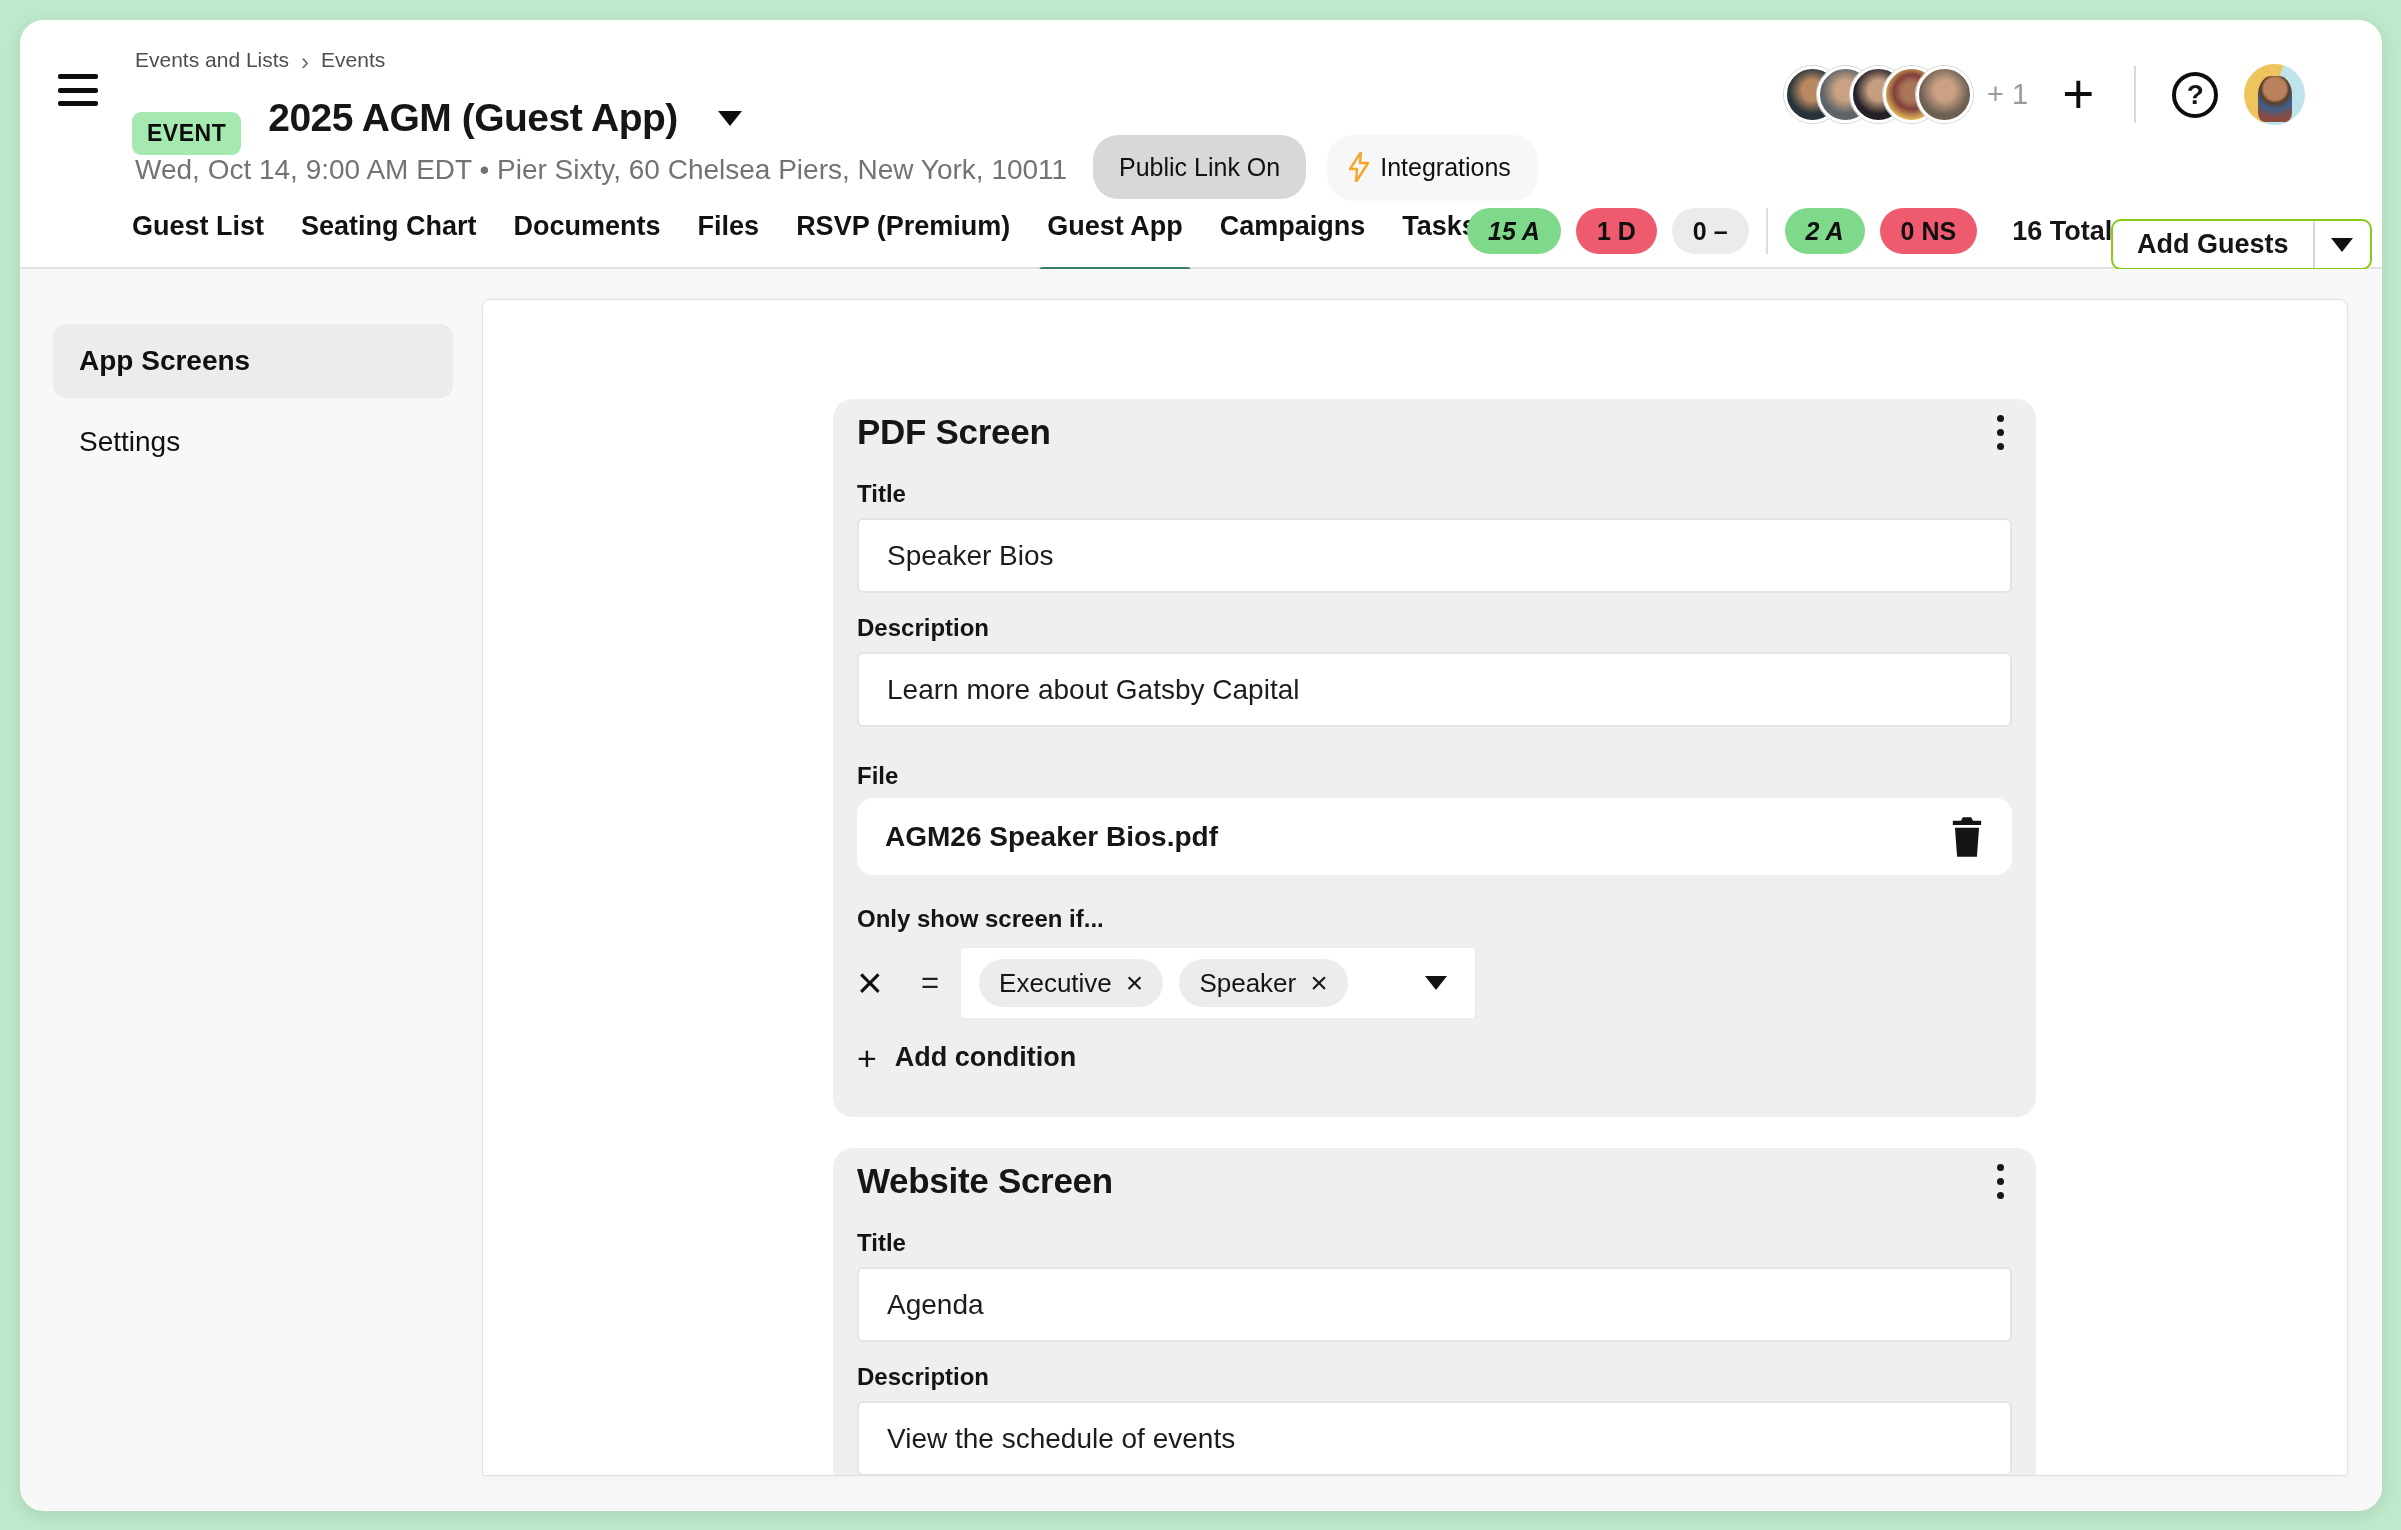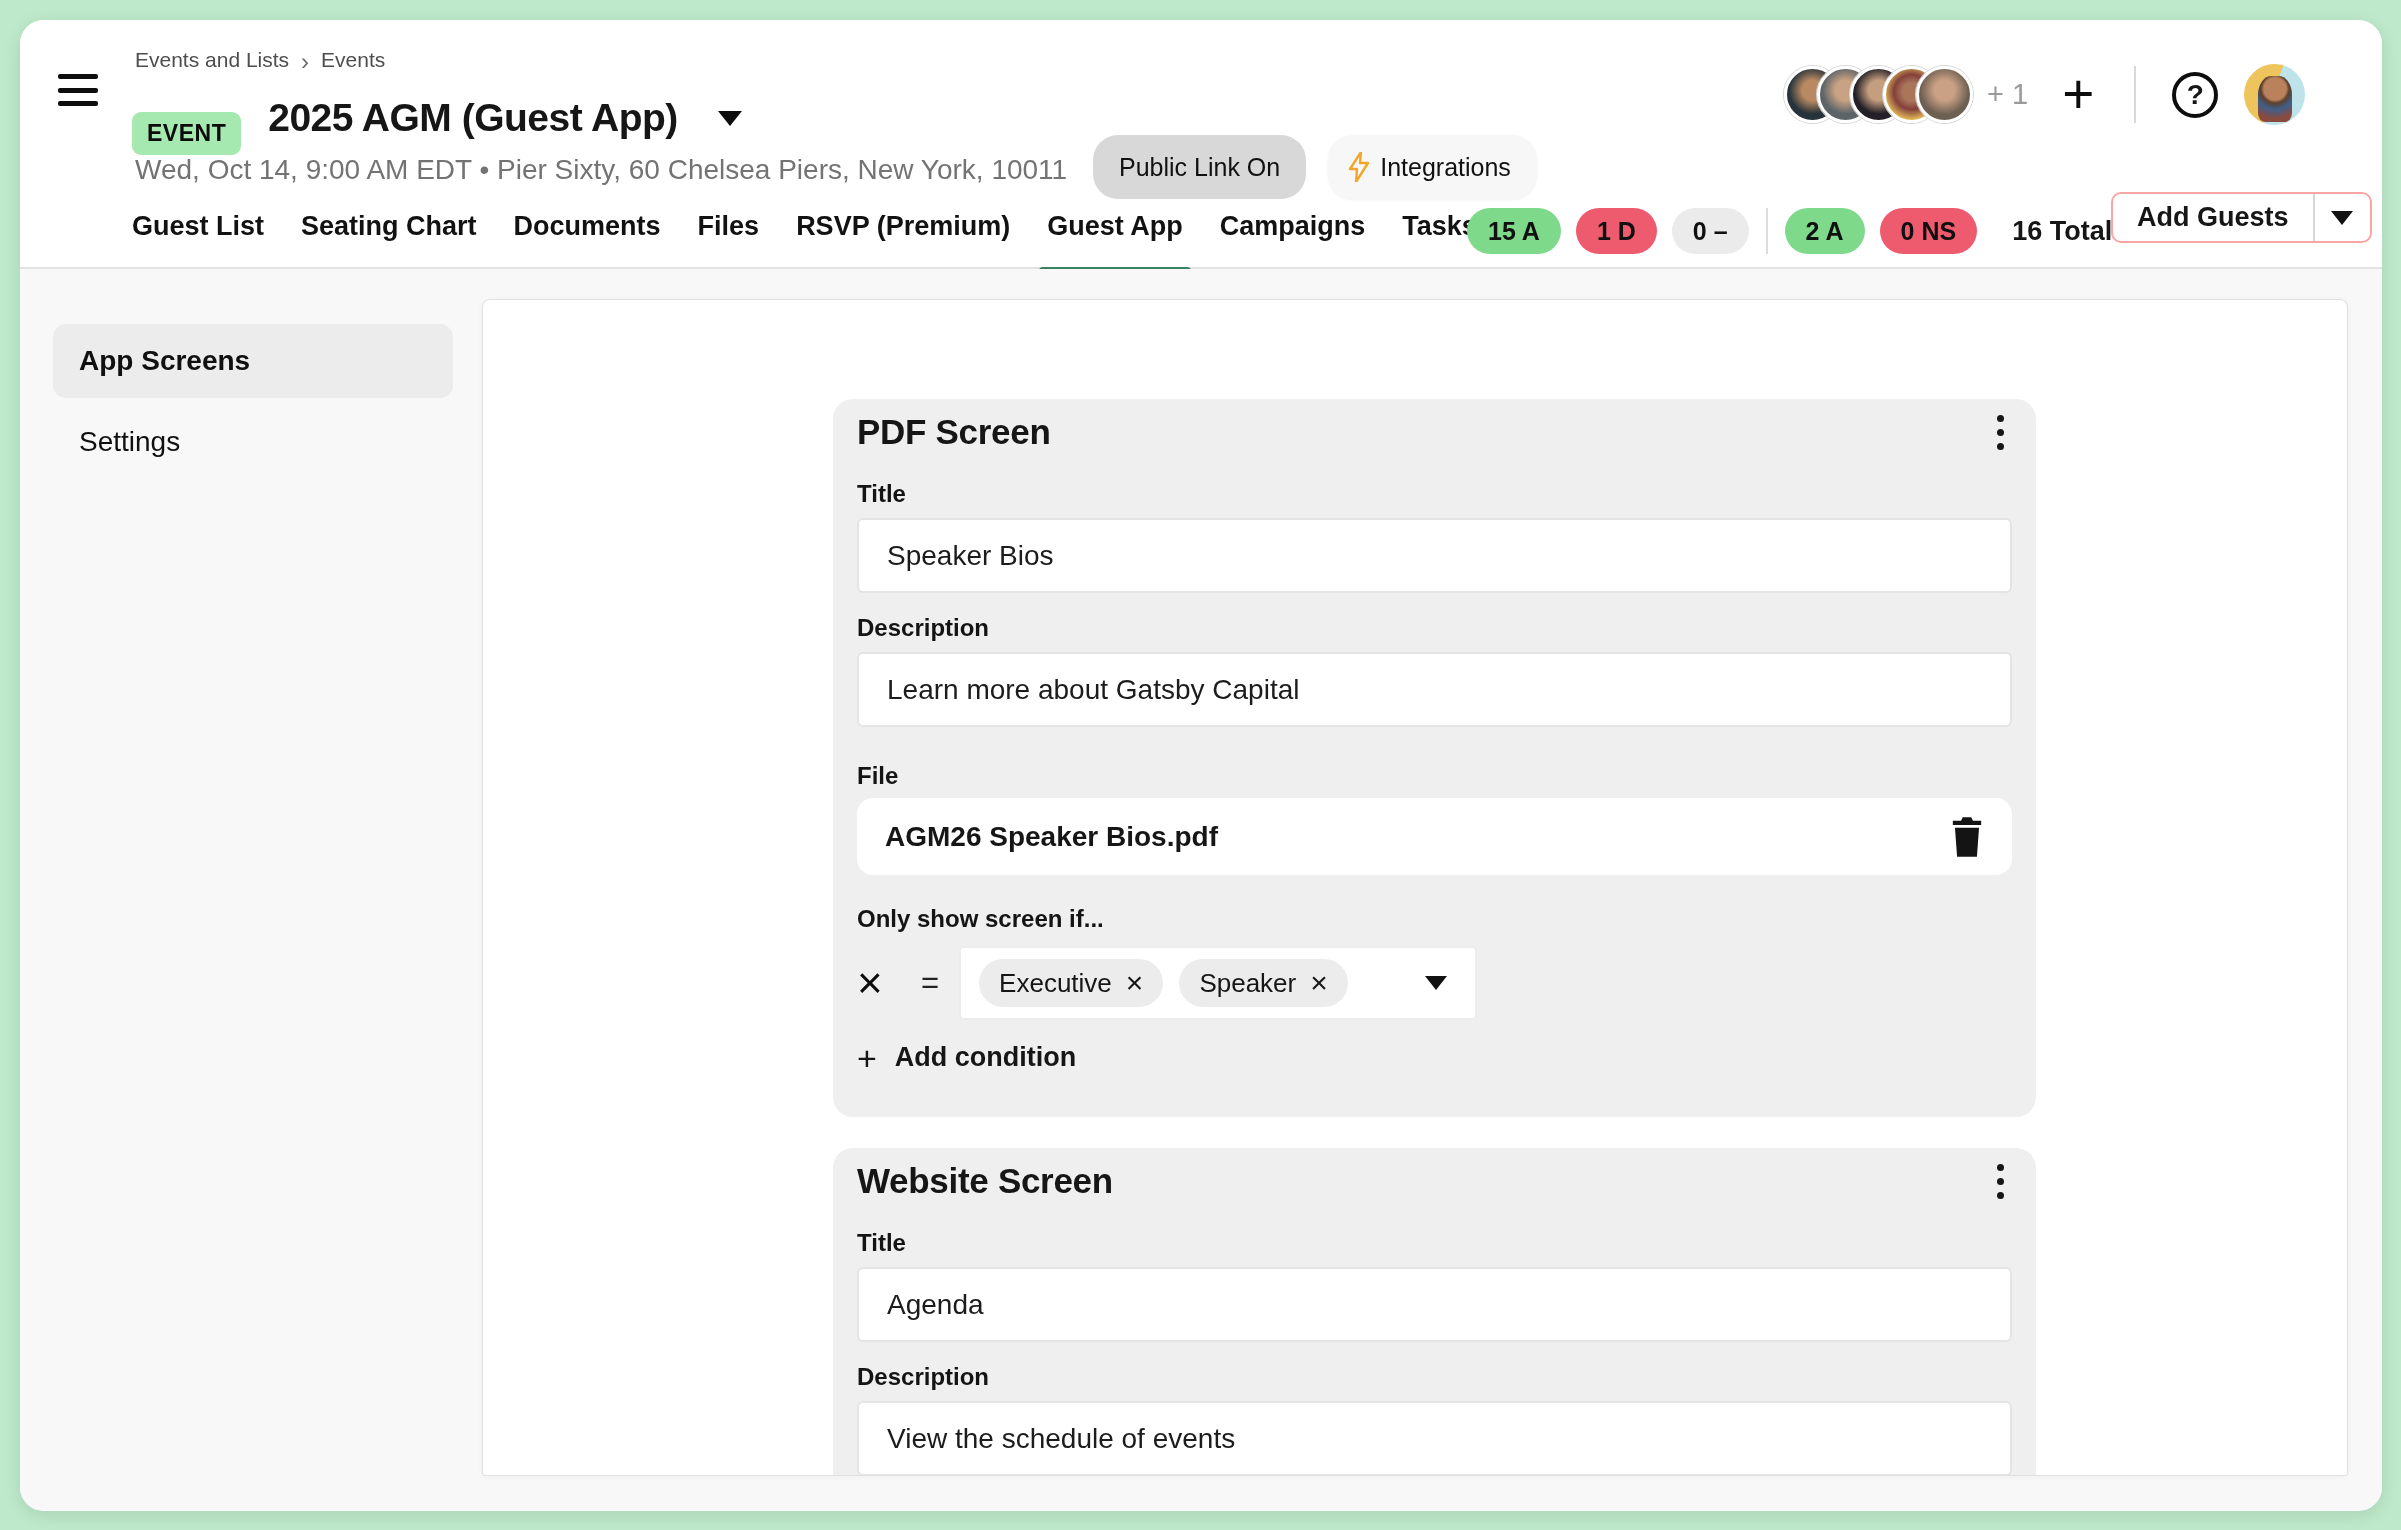--- a/index.html
+++ b/index.html
@@ -62,28 +62,28 @@
 
   .tabs { position:absolute; left:112px; top:191px; display:flex; gap:37px; }
   .tab { position:relative; font-size:27px; font-weight:700; color:#121212; padding-bottom:32px;
          cursor:pointer; white-space:nowrap; }
   .tab.active::after { content:""; position:absolute; left:-8px; right:-8px; bottom:-2px; height:9px;
          background:#3a8062; border-radius:4px 4px 0 0; }
 
   .stats { position:absolute; left:1447px; top:188px; display:flex; align-items:center; gap:15px; }
   .stat { height:46px; border-radius:23px; display:flex; align-items:center; padding:0 21px;
           font-size:25px; font-weight:600; color:#101010; cursor:pointer; white-space:nowrap; }
-  .stat.green { background:#7ed98a; }
+  .stat.green { background:#7ed98a;font-style:italic; }
   .stat.red   { background:#ee5b6e; }
   .stat.grey  { background:#ebebeb; }
   .stat-div { width:2px; height:46px; background:#dcdcdc; margin:0 2px; }
   .total { margin-left:20px; font-size:27px; font-weight:700; white-space:nowrap; }
 
-  .add-guests { position:absolute; left:2091px; top:172px; height:51px; display:flex; align-items:stretch;
-                background:#fff; border:2px solid #fca5a5; border-radius:10px; overflow:hidden; cursor:pointer; }
+  .add-guests { position:absolute; left:2091px; top:199px; height:51px; display:flex; align-items:stretch;
+                background:#fff; border:2px solid #84cc16; border-radius:10px; overflow:hidden; cursor:pointer; }
   .add-guests .main { display:flex; align-items:center; padding:0 24px; font-size:27px; font-weight:700; }
   .add-guests .caret-box { width:57px; display:flex; align-items:center; justify-content:center;
                 border-left:2px solid #d6d6d6; }
   .caret { width:0; height:0; border-left:11px solid transparent; border-right:11px solid transparent;
            border-top:14px solid #111; }
 
   
   .content { position:absolute; left:0; top:249px; width:100%; height:1241px; background:#f8f8f8; }
 
   .side-item { position:absolute; left:33px; width:400px; height:74px; display:flex; align-items:center;

